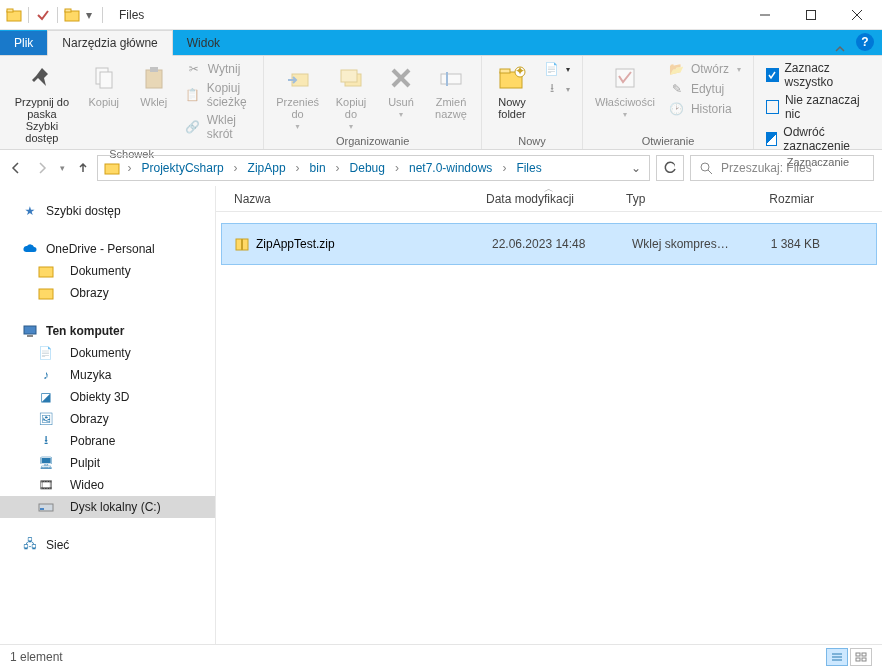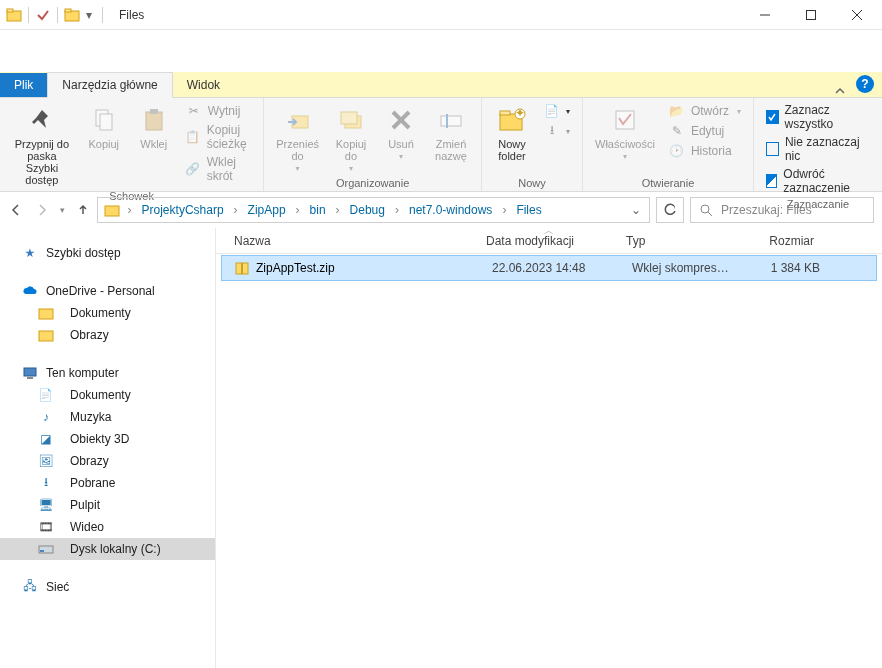--- a/index.html
+++ b/index.html
@@ -4,21 +4,21 @@
 <style>
 *{box-sizing:border-box;margin:0;padding:0;font-family:"Segoe UI",Tahoma,sans-serif;font-size:12px;}
 body{background:#fff;width:882px;height:668px;overflow:hidden;position:relative;}
 .titlebar{height:30px;display:flex;align-items:center;padding:0 2px;background:#fff;border-bottom:1px solid #e5e5e5;}
 .titlebar .qat{display:flex;align-items:center;gap:2px;padding:0 4px;}
 .titlebar .qat .folder-icon{width:16px;height:16px;}
 .titlebar .sep{width:1px;height:16px;background:#d0d0d0;margin:0 4px;}
 .titlebar .title{margin-left:8px;color:#333;}
 .titlebar .winbtns{margin-left:auto;display:flex;}
 .titlebar .winbtns div{width:46px;height:30px;display:flex;align-items:center;justify-content:center;color:#333;}
-.tabs{height:26px;display:flex;align-items:flex-end;background:#fef9c3;border-bottom:1px solid #dadada;position:relative;margin-top:42px;}
+.tabs{height:26px;display:flex;align-items:flex-end;background:#0ea5e9;border-bottom:1px solid #dadada;position:relative;}
 .tab{padding:5px 14px;color:#333;cursor:default;}
 .tab.file{background:#1979ca;color:#fff;}
 .tab.active{background:#f5f5f5;border:1px solid #dadada;border-bottom:1px solid #f5f5f5;margin-bottom:-1px;}
 .tabs .collapse{margin-left:auto;padding:0 6px;color:#666;}
 .tabs .help{width:18px;height:18px;border-radius:50%;background:#0078d7;color:#fff;display:flex;align-items:center;justify-content:center;margin:0 8px 4px 4px;font-weight:bold;}
 .ribbon{height:94px;background:#f5f5f5;border-bottom:1px solid #dadada;display:flex;}
 .group{border-right:1px solid #e3e3e3;padding:4px 8px 2px;display:flex;flex-direction:column;justify-content:space-between;}
 .group-label{text-align:center;color:#666;font-size:11px;padding-top:2px;}
 .group-body{display:flex;align-items:flex-start;gap:6px;flex:1;}
 .big-btn{display:flex;flex-direction:column;align-items:center;justify-content:flex-start;padding:2px 4px;min-width:44px;text-align:center;gap:2px;}
@@ -45,21 +45,21 @@
 .tree-item.selected{background:#d8d8d8;}
 .tree-item .ico{width:16px;height:16px;display:flex;align-items:center;justify-content:center;}
 .list{flex:1;position:relative;}
 .list .collapse-caret{position:absolute;top:-4px;left:50%;transform:translateX(-50%);color:#888;font-size:10px;}
 .cols{display:flex;border-bottom:1px solid #e8e8e8;height:26px;align-items:center;color:#444;}
 .col{padding:0 10px;}
 .col.name{width:260px;padding-left:18px;}
 .col.date{width:140px;}
 .col.type{width:120px;}
 .col.size{width:88px;text-align:right;}
-.row{display:flex;align-items:center;height:24px;margin:2px 6px;}
+.row{display:flex;align-items:center;height:40px;margin:12px 6px;}
 .row.selected{background:#cde8ff;outline:1px solid #8fc7f4;}
 .row .cell{padding:0 10px;white-space:nowrap;overflow:hidden;text-overflow:ellipsis;}
 .row .name{width:260px;display:flex;align-items:center;gap:6px;padding-left:12px;}
 .row .date{width:140px;color:#444;}
 .row .type{width:120px;color:#444;}
 .row .size{width:88px;text-align:right;color:#444;}
 .status{height:24px;border-top:1px solid #e5e5e5;display:flex;align-items:center;padding:0 10px;color:#555;}
 .status .views{margin-left:auto;display:flex;gap:2px;}
 .status .views div{width:22px;height:18px;border:1px solid #c8c8c8;display:flex;align-items:center;justify-content:center;color:#666;}
 .status .views div.active{background:#cde8ff;border-color:#7ab8e8;}
@@ -387,21 +387,21 @@
         <span>Dokumenty</span>
       </div>
     <div class="tree-item sub">
         <span class="ico">
           <svg width="16" height="16">
             <rect x="1" y="4" width="14" height="10" fill="#ffd966" stroke="#d4a017"></rect>
           </svg>
         </span>
         <span>Obrazy</span>
       </div>
-    <div class="tree-item top" style="margin-top:16px;">
+    <div class="tree-item top" style="margin-top:16px;font-weight:bold;">
       <span class="ico">
           <svg width="16" height="16">
             <rect x="2" y="3" width="12" height="8" fill="#4a86c5" stroke="#2a5a8a"></rect>
             <rect x="5" y="12" width="6" height="2" fill="#888"></rect>
           </svg>
         </span>
       <span>Ten komputer</span>
     </div>
     <div class="tree-item sub">
         <span class="ico">📄</span>

